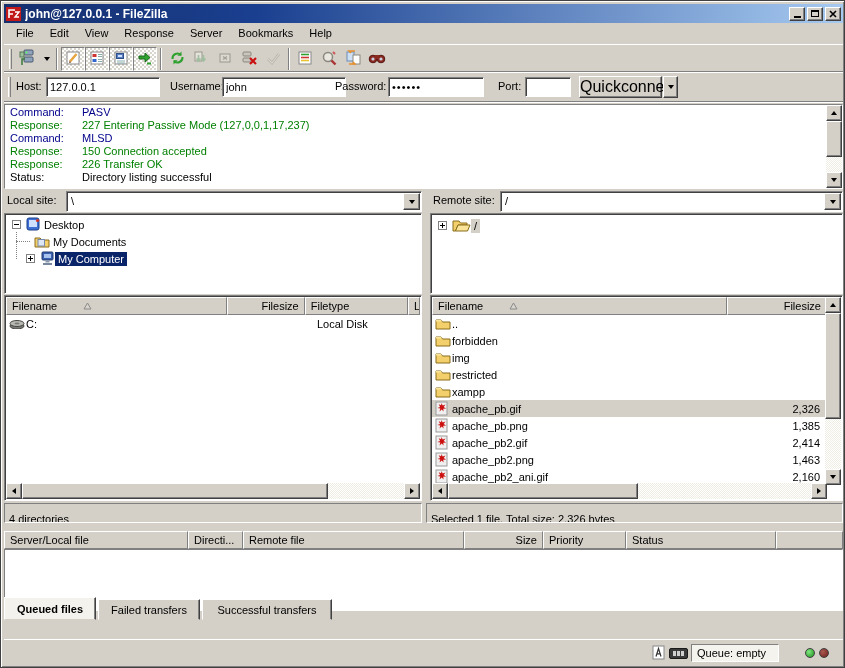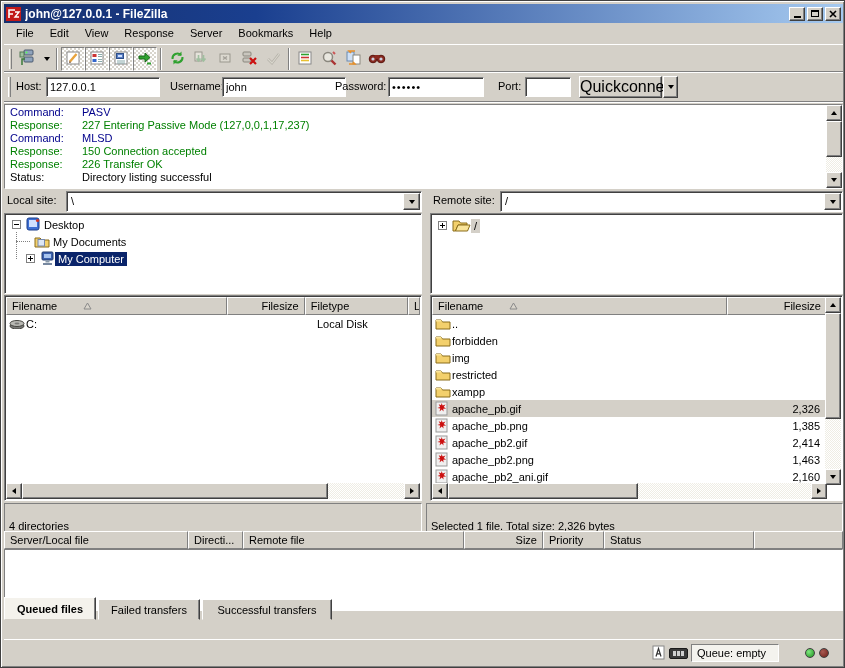--- a/index.html
+++ b/index.html
@@ -69,21 +69,21 @@
   .dotline-v{position:absolute;border-left:1px dotted #808080}
   .dotline-h{position:absolute;border-top:1px dotted #808080}
   .hdr{display:flex;height:18px}
   .hdr-cell{background:#d4d0c8;border-top:1px solid #fff;border-left:1px solid #fff;border-right:1px solid #808080;border-bottom:1px solid #808080;
     display:flex;align-items:center;padding:0 5px;white-space:nowrap;overflow:hidden}
   .hdr-cell.right{justify-content:flex-end}
   .fr{display:flex;height:17px;align-items:center;white-space:nowrap}
   .fr .ic{width:20px;padding-left:3px;flex:none;display:flex;align-items:center}
   .fr .sz{text-align:right;padding-right:7px;flex:none}
   .fr.sel{background:#d4d0c8}
-  .status-panel{position:absolute;height:16px;border:1px solid;border-color:#808080 #fff #fff #808080;padding:16px 4px;white-space:nowrap;overflow:hidden}
+  .status-panel{position:absolute;height:16px;border:1px solid;border-color:#808080 #fff #fff #808080;padding:9px 4px;white-space:nowrap;overflow:hidden}
   
   .tab{position:absolute;height:21px;display:flex;align-items:center;justify-content:center;
     border:1px solid;border-color:#fff #404040 #d4d0c8 #fff;box-shadow:inset -1px 0 0 #808080;background:#d4d0c8;padding:0 8px}
   .tab.active{background:#f4f2ec;font-weight:bold;height:23px;top:610px;z-index:2}
   
   .led{width:10px;height:10px;border-radius:50%;border:1px solid #404040}
   .qbox{position:absolute;height:18px;background:#f4f3ee;border:1px solid;border-color:#808080 #fff #fff #808080;padding:2px 5px;white-space:nowrap}
   .resize-grip{position:absolute;width:13px;height:13px;
     background:repeating-linear-gradient(135deg,transparent 0 2px,#fff 2px 3px,#808080 3px 4px)}
 </style>
@@ -557,21 +557,21 @@
       </div>
     <div class="hdr-cell" style="width:55px">
         <span>Directi...</span>
       </div>
     <div class="hdr-cell" style="width:221px">
         <span>Remote file</span>
       </div>
     <div class="hdr-cell right" style="width:79px">
         <span>Size</span>
       </div>
-    <div class="hdr-cell" style="width:61px">
+    <div class="hdr-cell" style="width:83px">
         <span>Priority</span>
       </div>
     <div class="hdr-cell" style="width:150px">
         <span>Status</span>
       </div>
     <div class="hdr-cell" style="flex:1"></div>
   </div>
   <div class="abs" style="left:3px;top:548px;width:839px;height:62px;background:#fff;border:1px solid;border-color:#808080 #fff #fff #808080"></div>
 
   <div class="abs" style="left:3px;top:596px;width:683px;height:25px">

